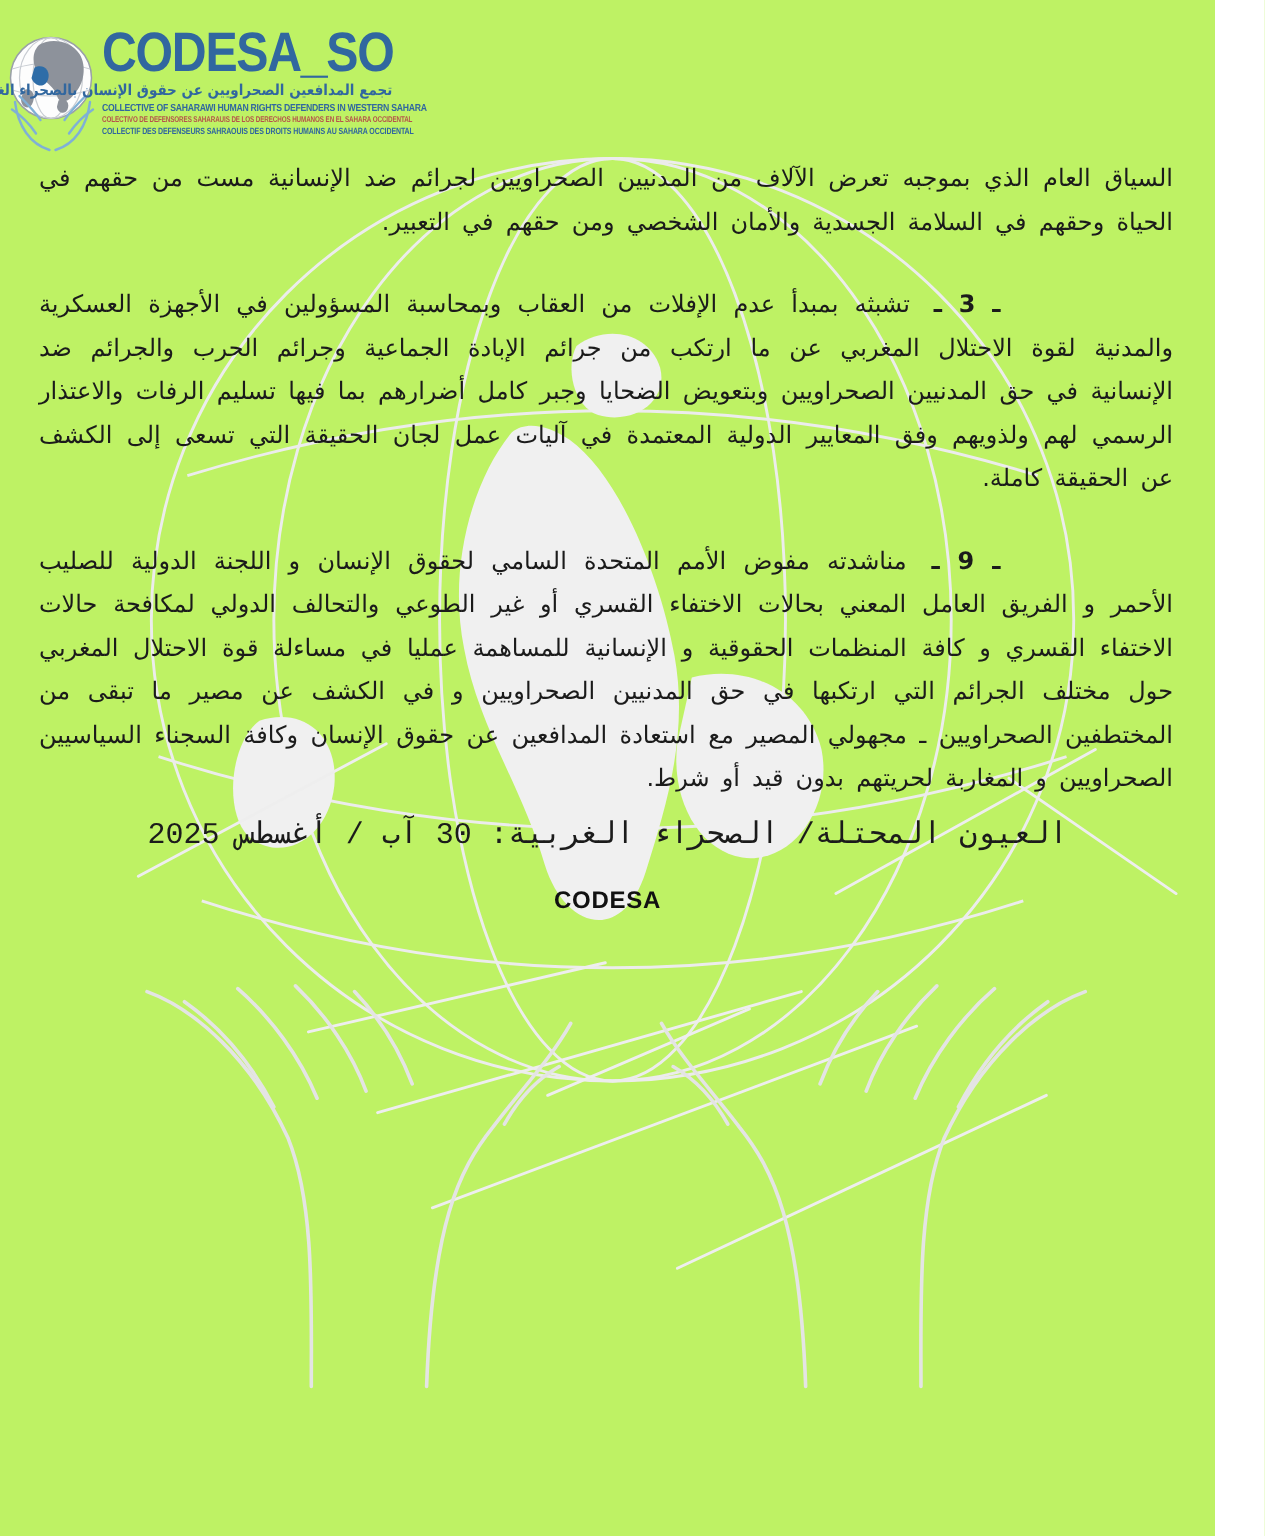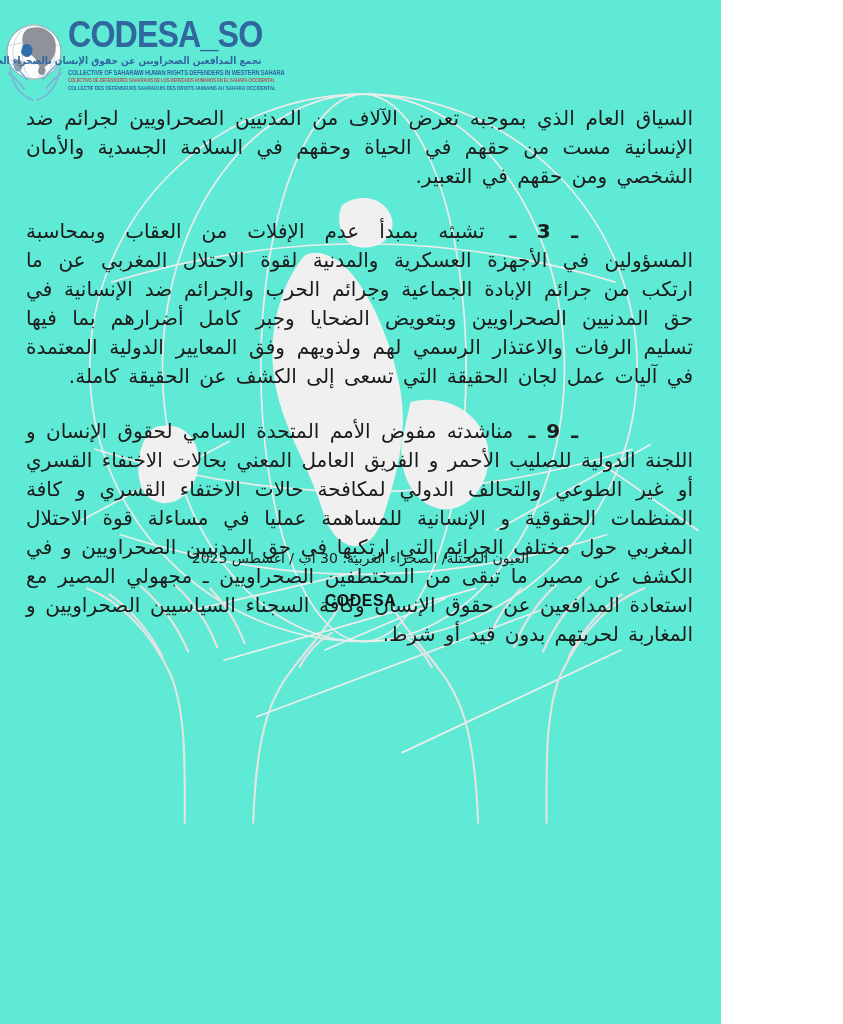--- a/index.html
+++ b/index.html
@@ -1,19 +1,19 @@
 <!DOCTYPE html>
 <html><head>
 <meta charset="utf-8">
 <style>
   html,body{margin:0;padding:0;background:#ffffff;}
   .page{
     position:relative;
-    width:721px;height:1024px;
-    background:#5eead4;
+    width:810px;height:1024px;
+    background:#bef264;
     overflow:hidden;
     font-family:"DejaVu Sans", sans-serif;
     color:#1b1b1b;
   }
   
   .watermark{position:absolute;inset:0;z-index:0;pointer-events:none;}
   
   .content{position:relative;z-index:1;}
 
   
@@ -31,32 +31,32 @@
   .logo-sub{display:block;white-space:nowrap;transform-origin:left top;line-height:1.15;}
   .logo-sub.ar{font-size:10px;font-weight:bold;color:#31679f;transform:scaleX(0.90);margin-top:1px;}
   .logo-sub.en{font-family:"Liberation Sans", sans-serif;font-size:6.8px;font-weight:bold;color:#31679f;transform:scaleX(0.85);letter-spacing:-0.2px;margin-top:2px;}
   .logo-sub.es{font-family:"Liberation Sans", sans-serif;font-size:5.6px;font-weight:bold;color:#b5534b;transform:scaleX(0.75);letter-spacing:-0.1px;margin-top:1px;}
   .logo-sub.fr{font-family:"Liberation Sans", sans-serif;font-size:6px;font-weight:bold;color:#31679f;transform:scaleX(0.78);letter-spacing:-0.1px;margin-top:1px;}
 
   
   .doc{position:absolute;top:104px;left:26px;right:28px;}
   .body-par{
     direction:rtl;
-    font-size:20px;line-height:29px;
+    font-size:16px;line-height:29px;
     text-align:justify;text-justify:inter-word;
     word-spacing:3px;
     margin:0 0 26px 0;
     color:#1b1b1b;
   }
   .body-par.numbered{text-indent:115px;}
   .par-num{font-weight:bold;margin-inline-end:5px;}
 
   
   .footer{position:absolute;top:548px;left:0;right:0;text-align:center;}
-  .f-line{direction:rtl;font-size:14px;line-height:20px;margin:0 0 23px 0;}
+  .f-line{direction:rtl;font-size:20px;line-height:20px;margin:0 0 23px 0;font-family:Liberation Mono, monospace;}
   .f-sign{
     font-family:"Liberation Sans", sans-serif;
     font-weight:bold;font-size:16px;letter-spacing:0.5px;
     margin-top:0;color:#111;text-align:center;
   }
 </style>
 </head>
 <body>
 
 <div class="page">

